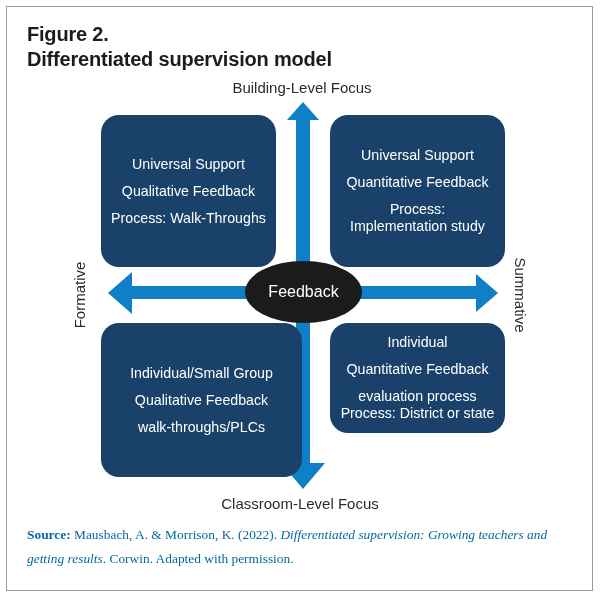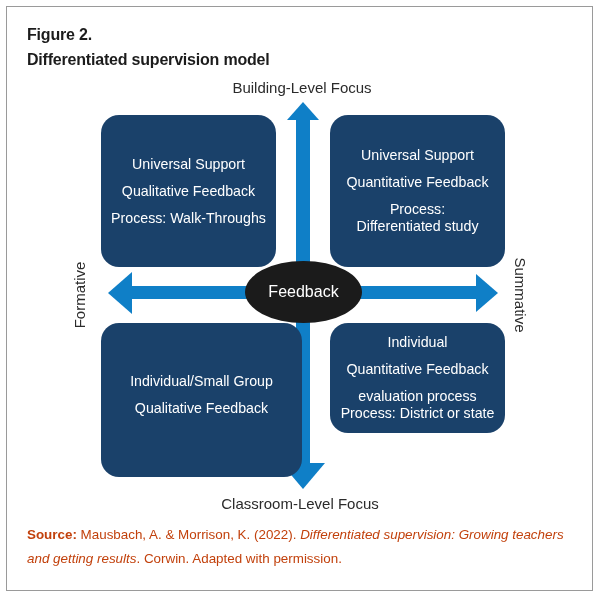--- a/index.html
+++ b/index.html
@@ -1,32 +1,32 @@
 <!DOCTYPE html>
 <html><head>
 <meta charset="utf-8">
 <style>
   html, body { margin:0; padding:0; background:#ffffff; }
   body { width:600px; height:595px; position:relative; font-family:"Liberation Sans", sans-serif; color:#222; }
   .frame { position:absolute; left:6px; top:6px; width:587px; height:585px; border:1px solid #9a9a9a; box-sizing:border-box; background:#fff; }
-  .title { position:absolute; left:27px; top:22px; font-weight:bold; font-size:16px; line-height:25px; color:#1c1c1c; letter-spacing:-0.2px; }
+  .title { position:absolute; left:27px; top:22px; font-weight:bold; font-size:20px; line-height:25px; color:#1c1c1c; letter-spacing:-0.2px; }
   .axis-label { position:absolute; font-size:15px; color:#2b2b2b; white-space:nowrap; }
   .top-label { left:0; width:600px; text-align:center; top:79px; padding-left:2px; }
   .bottom-label { left:0; width:600px; text-align:center; top:495px; }
   .left-label { left:79px; top:295px; transform:translate(-50%,-50%) rotate(-90deg); }
   .right-label { left:520px; top:295px; transform:translate(-50%,-50%) rotate(90deg); }
   svg.arrows { position:absolute; left:0; top:0; }
   .quad { position:absolute; background:#1a416a; border-radius:18px; color:#ffffff; font-size:14.2px; text-align:center; display:flex; flex-direction:column; justify-content:center; align-items:center; box-sizing:border-box; padding:0 4px; }
   .quad .line { line-height:17px; margin:5px 0; }
   .q-tl { left:101px; top:115px; width:175px; height:152px; }
   .q-tr { left:330px; top:115px; width:175px; height:152px; }
   .q-bl { left:101px; top:323px; width:201px; height:154px; }
   .q-br { left:330px; top:323px; width:175px; height:110px; }
   .hub { position:absolute; left:245px; top:261px; width:117px; height:62px; border-radius:50%; background:#1b1b1b; color:#fff; font-size:16px; display:flex; align-items:center; justify-content:center;text-align:center; }
-  .source { position:absolute; left:27px; top:523px; width:560px; font-size:13.4px; line-height:24px; color:#c2410c; }
+  .source { position:absolute; left:27px; top:523px; width:560px; font-size:13.4px; line-height:24px; color:#0369a1;font-family:Liberation Serif, serif; }
   .source b { font-weight:bold; }
   .source i { font-style:italic; }
 </style>
 </head>
 <body>
 
 <div class="frame"></div>
 
 <div class="title">
   <div>Figure 2.</div>
@@ -55,28 +55,29 @@
   <div class="line">Universal Support</div>
   <div class="line">Qualitative Feedback</div>
   <div class="line">Process: Walk-Throughs</div>
 </div>
 
 <div class="quad q-tr">
   <div class="line">Universal Support</div>
   <div class="line">Quantitative Feedback</div>
   <div class="line">
     <div>Process:</div>
-    <div>Differentiated study</div>
+    <div>Implementation study</div>
   </div>
 </div>
 
 <div class="quad q-bl">
   <div class="line">Individual/Small Group</div>
   <div class="line">Qualitative Feedback</div>
   <div class="line">
+    <div>walk-throughs/PLCs</div>
   </div>
 </div>
 
 <div class="quad q-br">
   <div class="line">Individual</div>
   <div class="line">Quantitative Feedback</div>
   <div class="line">
     <div>evaluation process</div>
     <div>Process: District or state</div>
   </div>

